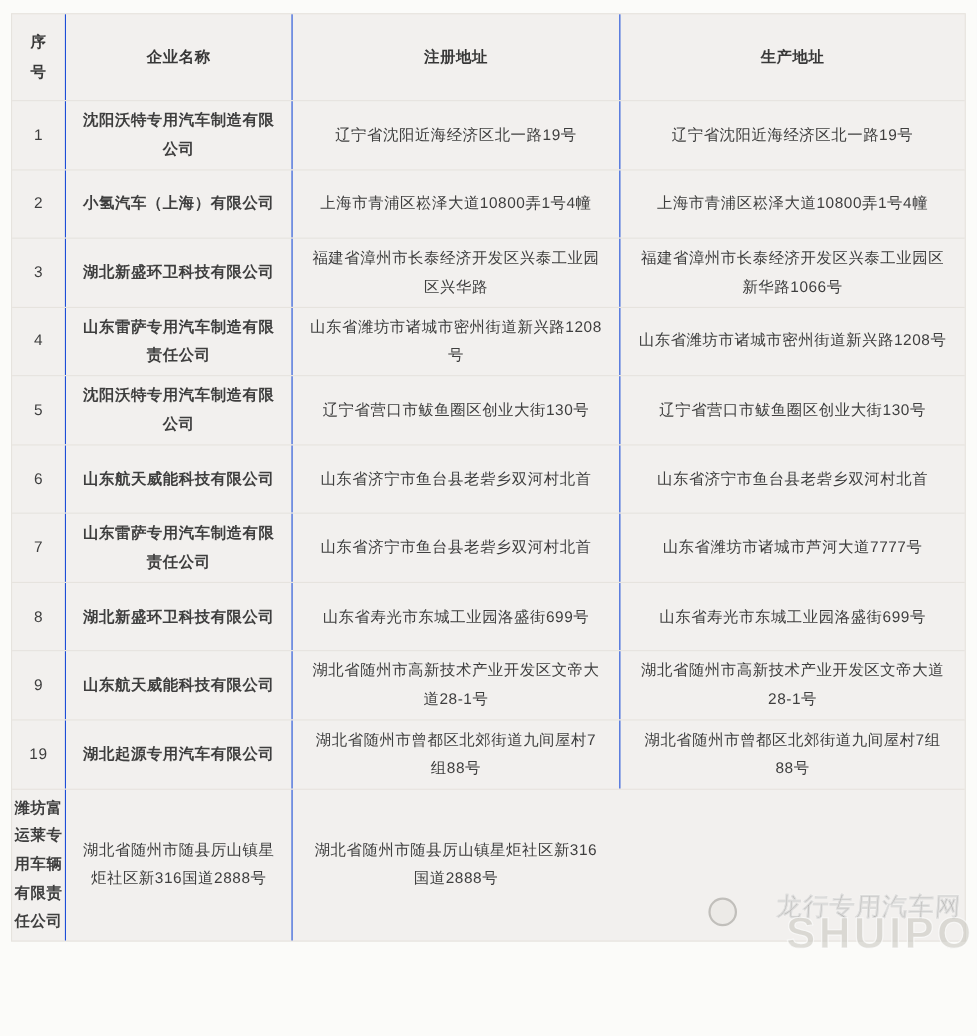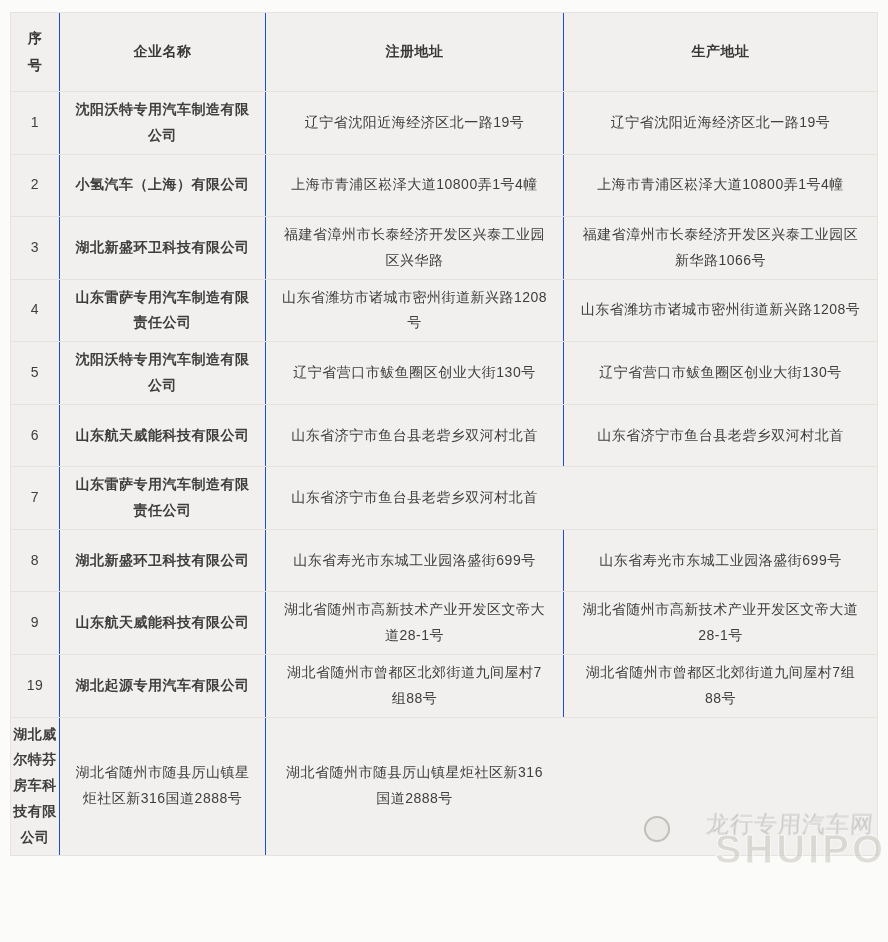--- a/index.html
+++ b/index.html
@@ -210,20 +210,23 @@
       <div class="t-row">
         <div class="t-cell idx-cell">
           <span>7</span>
         </div>
         <div class="t-cell name-cell">
           <span>山东雷萨专用汽车制造有限责任公司</span>
         </div>
         <div class="t-cell addr-cell">
           <span>山东省济宁市鱼台县老砦乡双河村北首</span>
         </div>
+        <div class="t-cell addr-cell">
+          <span>山东省潍坊市诸城市芦河大道7777号</span>
+        </div>
       </div>
       <div class="t-row">
         <div class="t-cell idx-cell">
           <span>8</span>
         </div>
         <div class="t-cell name-cell">
           <span>湖北新盛环卫科技有限公司</span>
         </div>
         <div class="t-cell addr-cell">
           <span>山东省寿光市东城工业园洛盛街699号</span>
@@ -255,21 +258,21 @@
         </div>
         <div class="t-cell addr-cell">
           <span>湖北省随州市曾都区北郊街道九间屋村7组88号</span>
         </div>
         <div class="t-cell addr-cell">
           <span>湖北省随州市曾都区北郊街道九间屋村7组88号</span>
         </div>
       </div>
       <div class="t-row">
         <div class="t-cell name-cell">
-          <span>湖北威尔特芬房车科技有限公司</span>
+          <span>潍坊富运莱专用车辆有限责任公司</span>
         </div>
         <div class="t-cell addr-cell">
           <span>湖北省随州市随县厉山镇星炬社区新316国道2888号</span>
         </div>
         <div class="t-cell addr-cell">
           <span>湖北省随州市随县厉山镇星炬社区新316国道2888号</span>
         </div>
       </div>
     </div>
 

